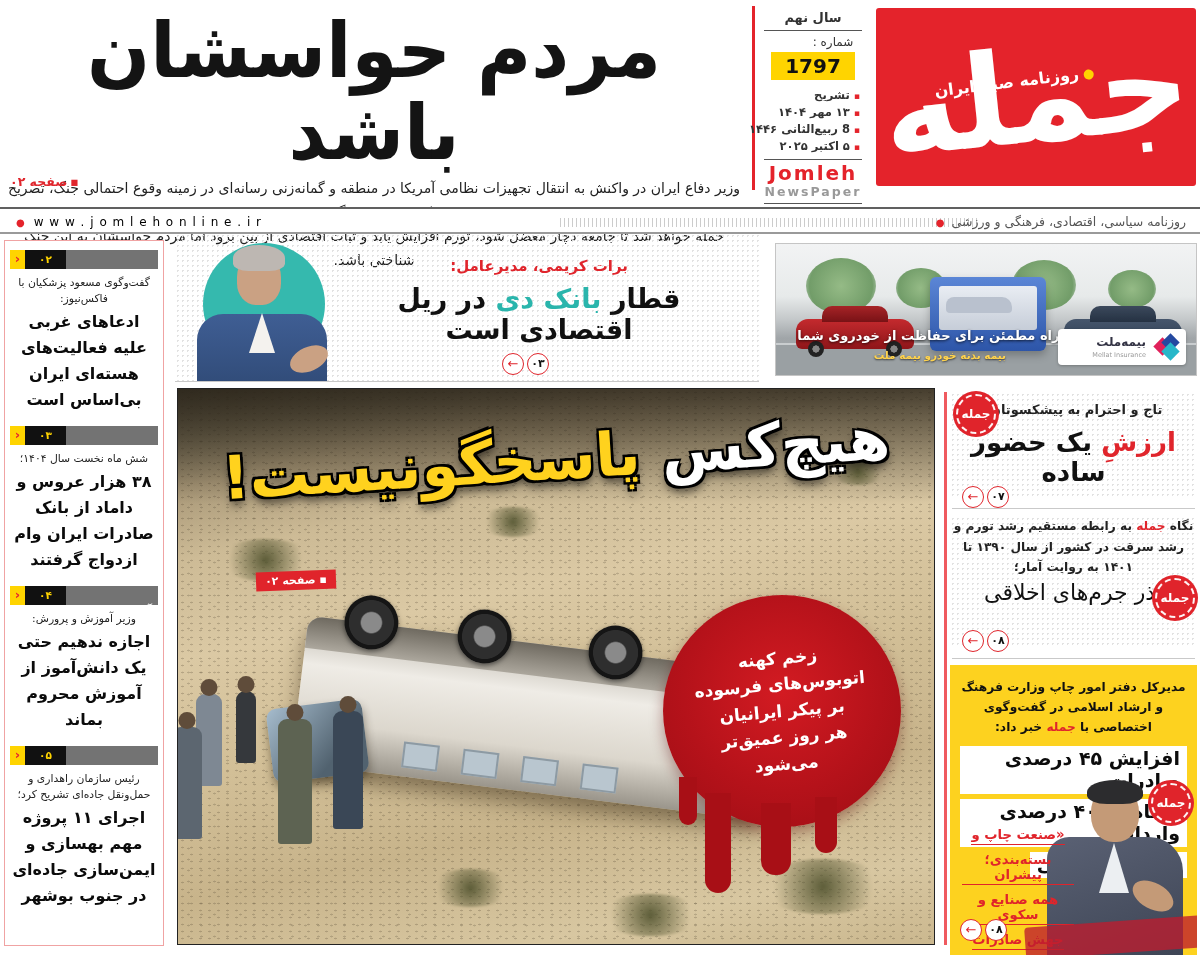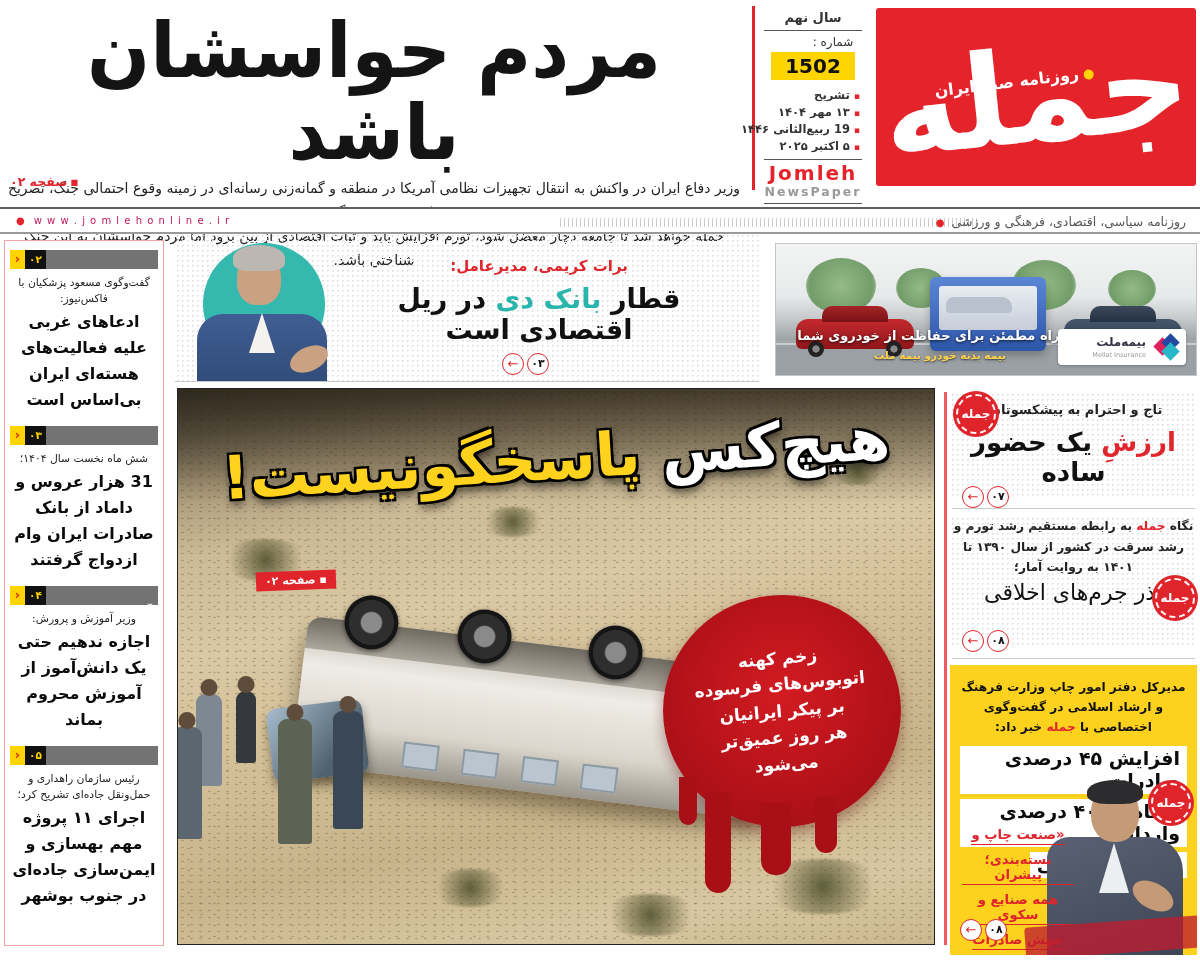--- a/index.html
+++ b/index.html
@@ -35,35 +35,35 @@
   .ts-kicker{color:#e0252c;font-size:25px;font-weight:bold;}
   .ts-headline{color:#141414;font-size:74px;font-weight:bold;line-height:1.05;margin-top:4px;
                letter-spacing:-2px;transform:scaleY(1.04);}
   .ts-body{color:#222;font-size:14px;line-height:1.7;margin-top:8px;}
   .ts-page{position:absolute;left:10px;top:174px;color:#e0252c;font-size:12.5px;font-weight:bold;}
   .ts-page::before{content:"▪";margin-left:3px;}
 
   
   .url-bar{position:absolute;left:0;top:207px;width:1200px;height:27px;box-sizing:border-box;
            border-top:2.5px solid #606060;border-bottom:2px solid #9a9a9a;background:#fff;}
-  .ub-site{position:absolute;left:16px;top:6px;direction:ltr;color:#be185d;font-size:10px;letter-spacing:1px;}
+  .ub-site{position:absolute;left:16px;top:6px;direction:ltr;color:#000000;font-size:12px;letter-spacing:1px;}
   .ub-site::before{content:"●";color:#e4232b;margin-right:8px;font-size:10px;}
   .ub-dots{position:absolute;left:560px;top:9px;width:420px;height:9px;
            background:repeating-linear-gradient(90deg,#ccc 0 1px,transparent 1px 4px);}
   .ub-desc{position:absolute;right:14px;top:5px;color:#555;font-size:12.5px;margin-left:32px;}
   .ub-desc::after{content:"●";color:#e4232b;margin-right:7px;font-size:10px;}
 
   
   .sidebar{position:absolute;left:4px;top:240px;width:160px;height:706px;box-sizing:border-box;
            border:1.5px solid #f0a3a3;background:#fff;padding:9px 5px;}
   .side-item{margin-bottom:13px;}
   .tag-row{display:flex;height:19px;margin-bottom:6px;}
   .tag-cat{flex:1;background:#737373;color:#fff;font-size:11.5px;font-weight:bold;
            text-align:right;padding:16px 6px 0 0;line-height:1.4;}
-  .tag-num{width:21px;background:#111;color:#ffd400;font-size:10.5px;font-weight:bold;
+  .tag-num{width:41px;background:#111;color:#ffd400;font-size:10.5px;font-weight:bold;
            text-align:center;padding-top:3px;box-sizing:border-box;}
   .tag-chev{width:15px;background:#ffd400;color:#e8262e;font-weight:bold;text-align:center;font-size:13px;line-height:17px;}
   .tag-chev::before{content:"‹";}
   .side-kicker{font-size:10.8px;color:#222;text-align:center;line-height:1.5;margin:3px 0 2px;}
   .side-headline{font-size:16px;font-weight:bold;color:#0b0b0b;text-align:center;line-height:1.62;}
 
   
   .dotbg{background-image:radial-gradient(#e2e2e2 1px,transparent 1px);background-size:5px 5px;}
   .bank-story{position:absolute;left:175px;top:233px;width:584px;height:148px;border-bottom:1px solid #c9c9c9;overflow:hidden;}
   .bank-photo{position:absolute;left:14px;bottom:0;width:155px;height:142px;}
@@ -214,24 +214,24 @@
       <span>حمله خواهد شد تا جامعه دچار معضل شود، تورم افزایش یابد و ثبات اقتصادی از بین برود اما مردم حواسشان به این جنگ شناختی باشد.</span>
     </div>
   </div>
   <div class="ts-page">صفحه ۰۲</div>
 
   <div class="header-divider"></div>
 
   <div class="dateline">
     <div class="dl-year">سال نهم</div>
     <div class="dl-issue-label">شماره :</div>
-    <div class="dl-issue">1502</div>
+    <div class="dl-issue">1797</div>
     <div class="dl-line">تشریح</div>
     <div class="dl-line">۱۳ مهر ۱۴۰۴</div>
-    <div class="dl-line">19 ربیع‌الثانی ۱۴۴۶</div>
+    <div class="dl-line">8 ربیع‌الثانی ۱۴۴۶</div>
     <div class="dl-line">۵ اکتبر ۲۰۲۵</div>
     <div class="dl-latin">
       <div class="l1">Jomleh</div>
       <div class="l2">NewsPaper</div>
     </div>
     <div class="dl-price">
       <span>۸صفحه</span>
       <span>۵۰۰۰تومان</span>
     </div>
   </div>
@@ -259,21 +259,21 @@
       <div class="side-headline">ادعاهای غربی علیه فعالیت‌های هسته‌ای ایران بی‌اساس است</div>
     </div>
 
     <div class="side-item">
       <div class="tag-row">
         <span class="tag-cat">بانکداری</span>
         <span class="tag-num">۰۳</span>
         <span class="tag-chev"></span>
       </div>
       <div class="side-kicker">شش ماه نخست سال ۱۴۰۴؛</div>
-      <div class="side-headline">31 هزار عروس و داماد از بانک صادرات ایران وام ازدواج گرفتند</div>
+      <div class="side-headline">۳۸ هزار عروس و داماد از بانک صادرات ایران وام ازدواج گرفتند</div>
     </div>
 
     <div class="side-item">
       <div class="tag-row">
         <span class="tag-cat">آموزش و پرورش</span>
         <span class="tag-num">۰۴</span>
         <span class="tag-chev"></span>
       </div>
       <div class="side-kicker">وزیر آموزش و پرورش:</div>
       <div class="side-headline">اجازه ندهیم حتی یک دانش‌آموز از آموزش محروم بماند</div>

